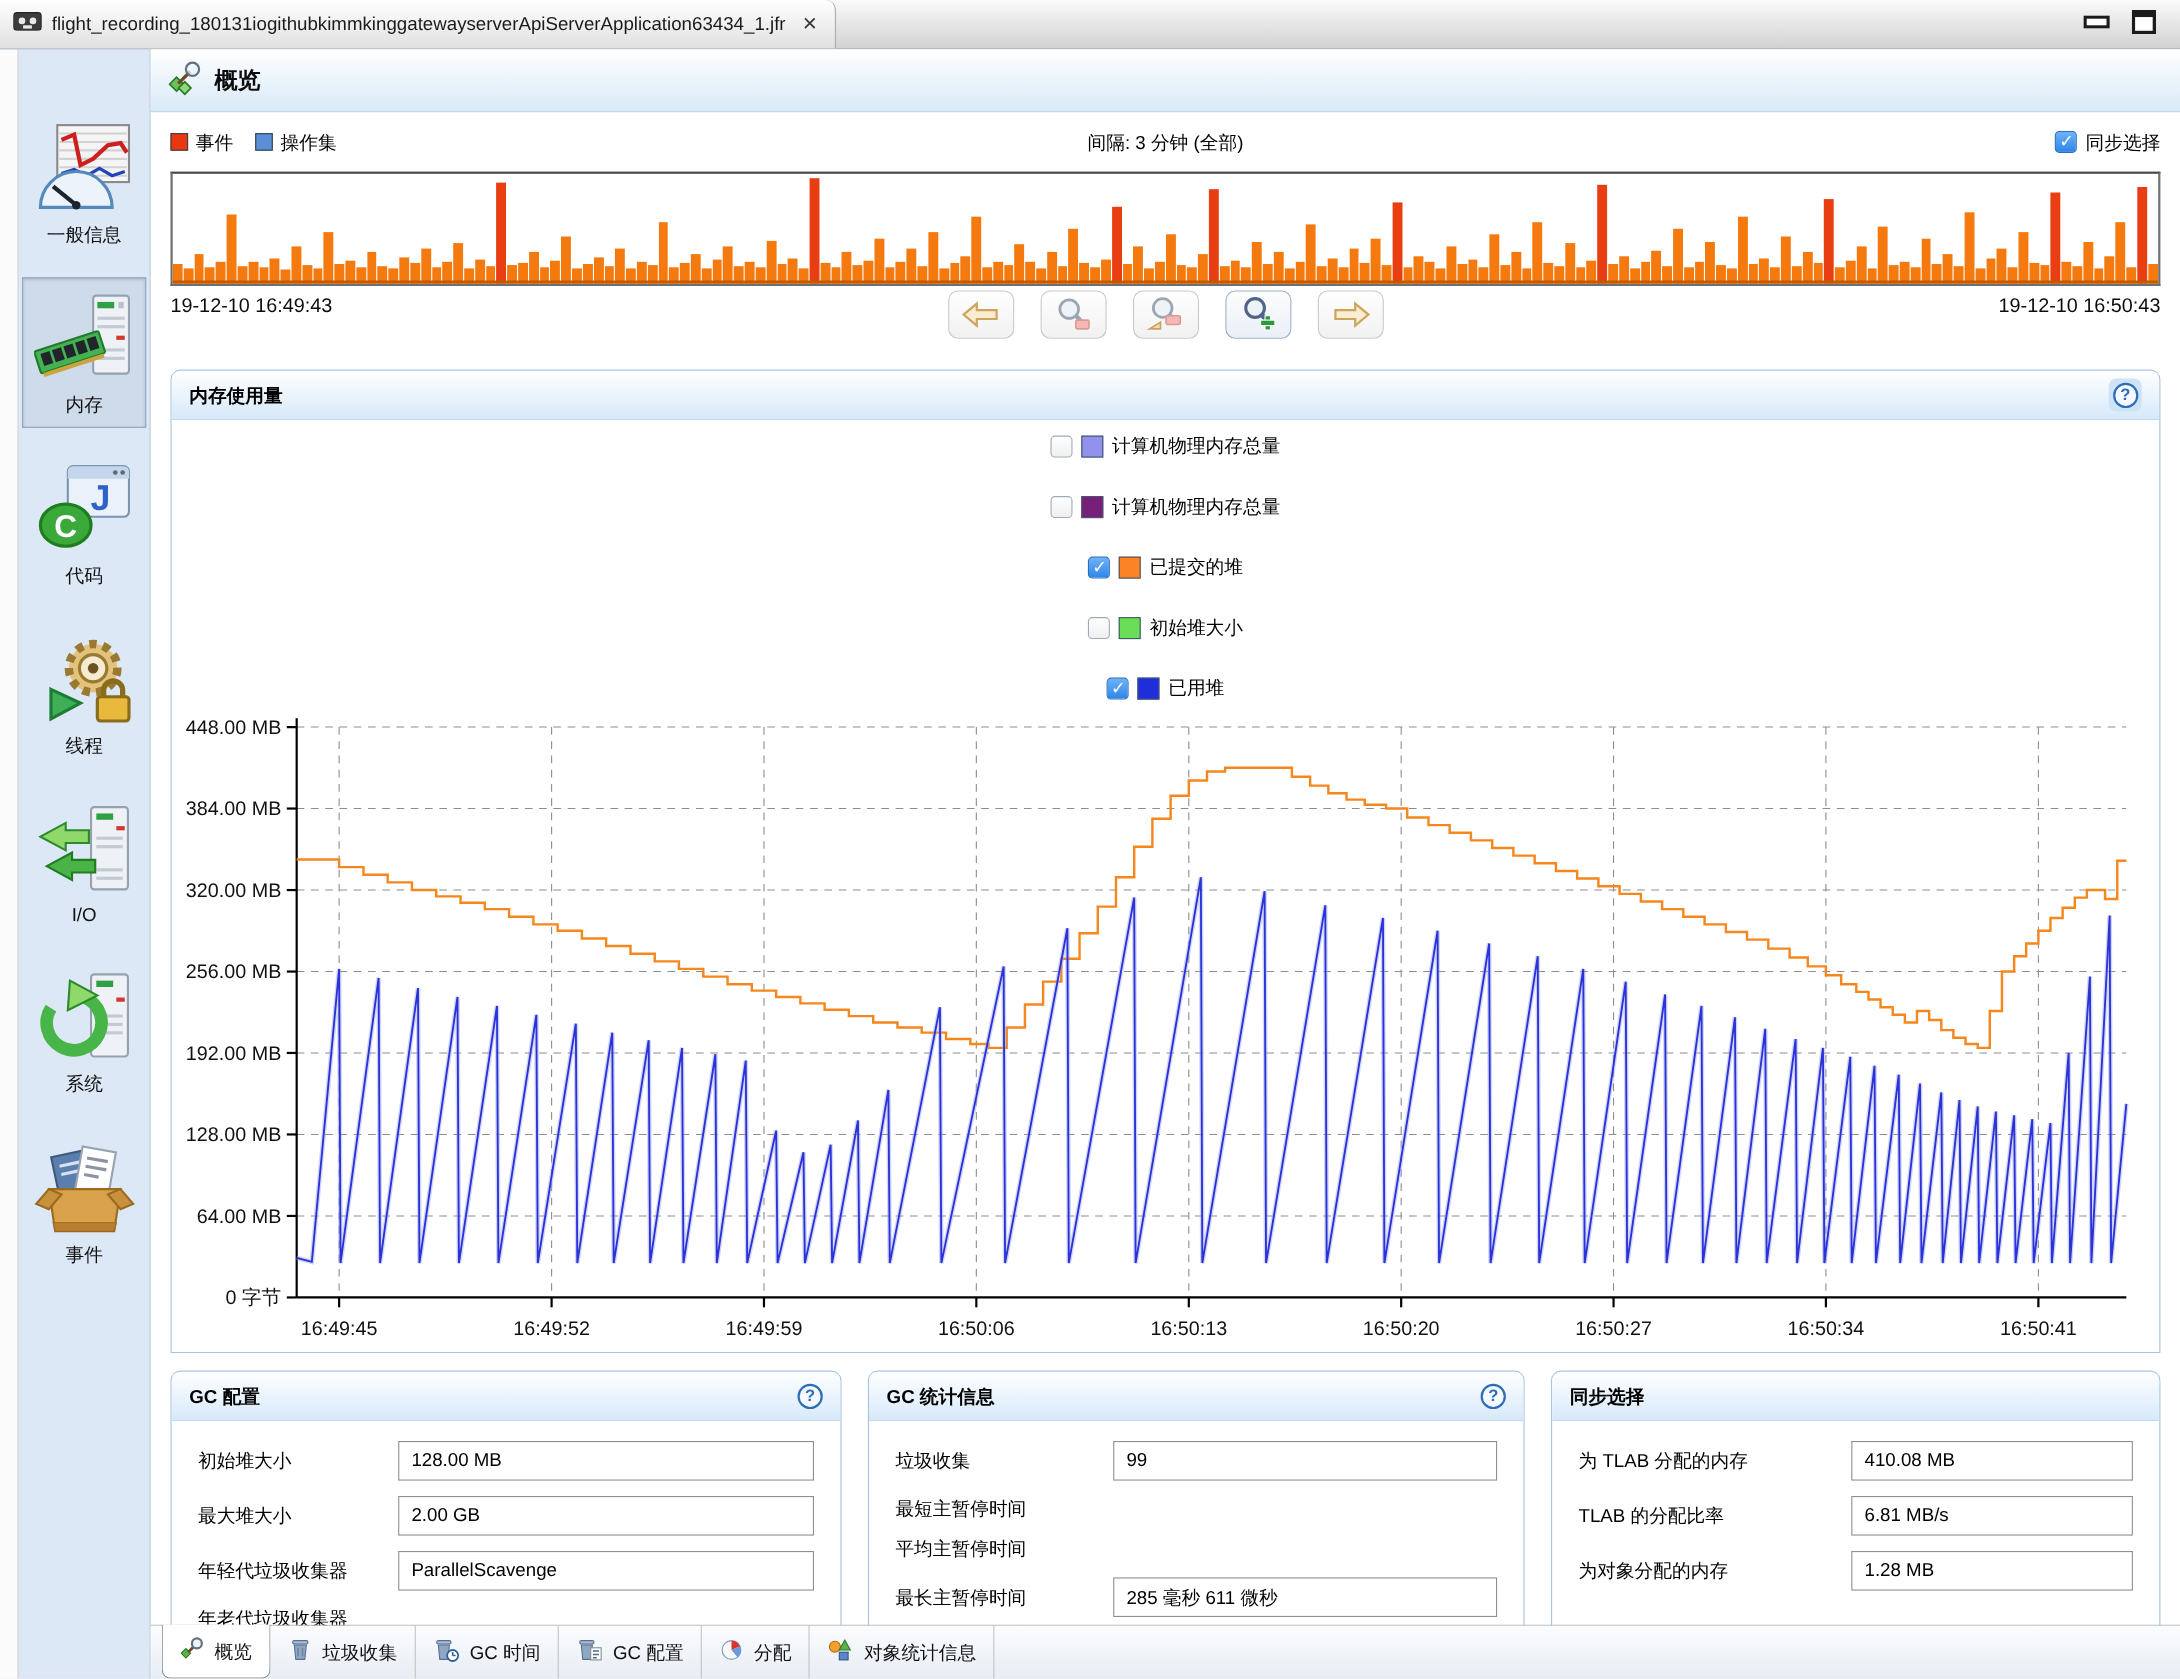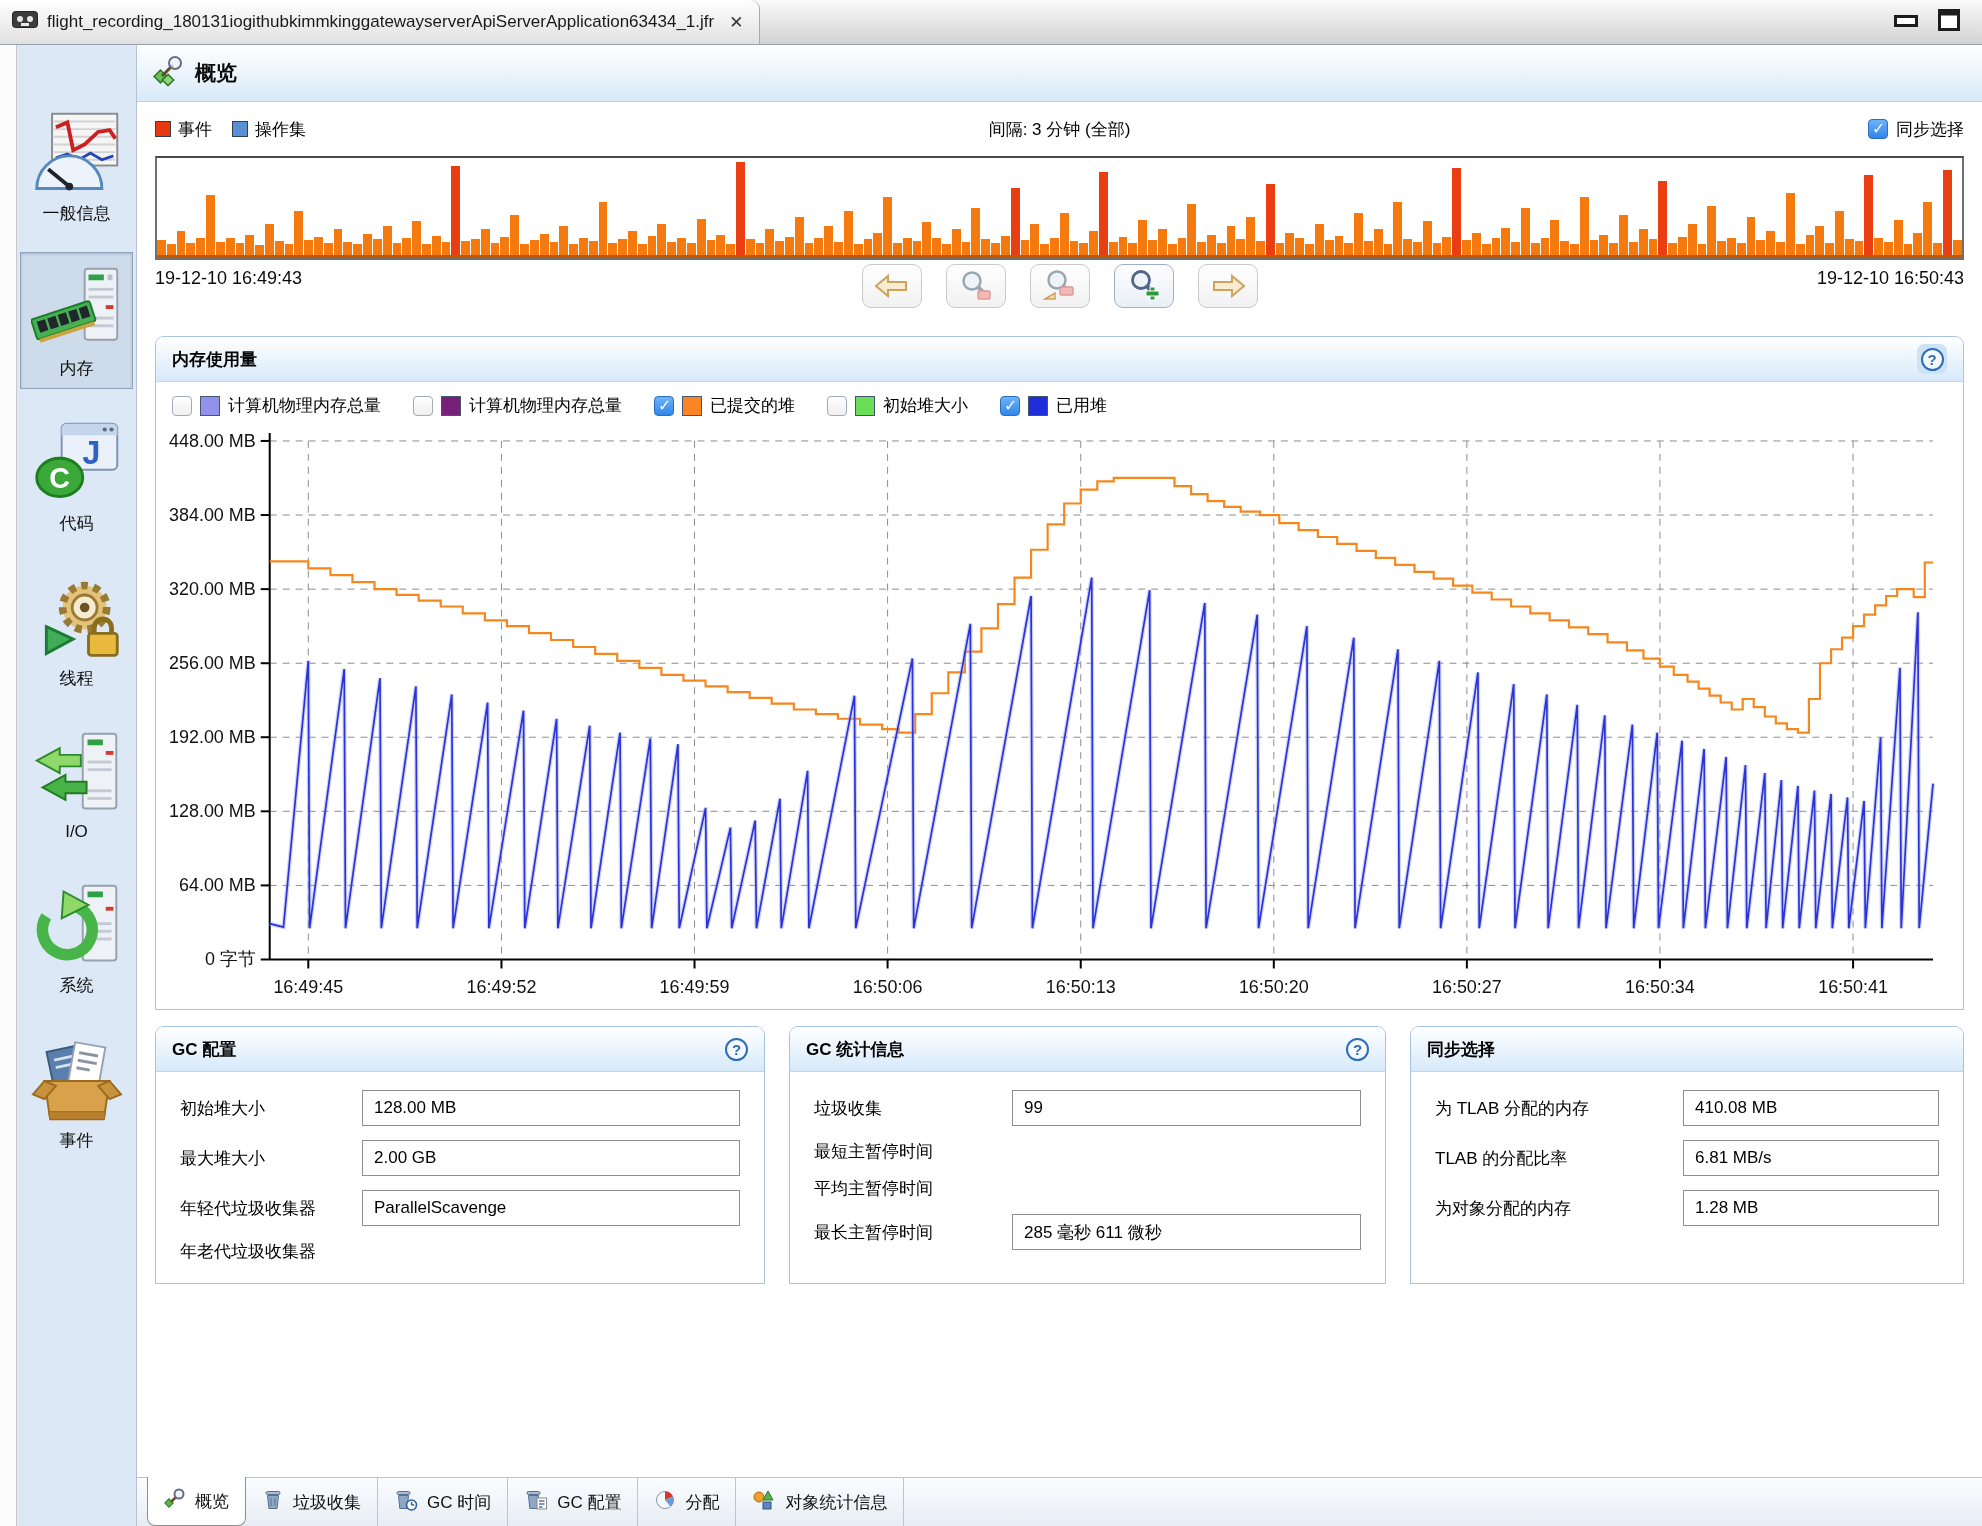--- a/index.html
+++ b/index.html
@@ -57,21 +57,21 @@
   .nav-btn.emph{border-color:#9db0ca;background:linear-gradient(#fdfdfd,#e9eff7);}
 
   
   .panel{margin:8px 18px 0;border:1px solid #a6c3e2;border-radius:9px 9px 0 0;background:#fff;flex:0 0 auto;}
   .panel-header{height:44px;background:linear-gradient(#ffffff,#d6e9fa);border-bottom:1px solid #c0d6ec;border-radius:8px 8px 0 0;display:flex;align-items:center;padding:0 16px;}
   .panel-title{font-weight:bold;font-size:17px;color:#000;}
   .help-wrap{margin-left:auto;width:30px;height:30px;border-radius:7px;background:#cfe3f6;display:flex;align-items:center;justify-content:center;cursor:pointer;}
   .help-circle{width:23px;height:23px;border-radius:50%;border:2px solid #2e6db8;color:#2e6db8;font-weight:bold;font-size:15px;display:flex;align-items:center;justify-content:center;background:#f4f9ff;box-sizing:border-box;}
   .help-plain{margin-left:auto;cursor:pointer;}
 
-  .toggles{display:flex;gap:32px;padding:12px 16px 4px;align-items:center;}
+  .toggles{display:flex;gap:32px;padding:12px 16px 4px;align-items:center;flex-direction:column;}
   .toggle{display:flex;align-items:center;gap:8px;font-size:17px;cursor:pointer;}
   .swatch{width:20px;height:20px;border:1px solid #44566b;box-sizing:border-box;}
   .chart-box{padding:2px 4px 0 2px;}
   .chart-box svg{display:block;width:100%;}
 
   
   .cards-row{display:flex;gap:24px;margin:16px 18px 0;flex:0 0 auto;}
   .card{border:1px solid #a6c3e2;border-radius:9px 9px 0 0;background:#fff;}
   .card.c1{flex:0 0 608px;}
   .card.c2{flex:0 0 595px;}

